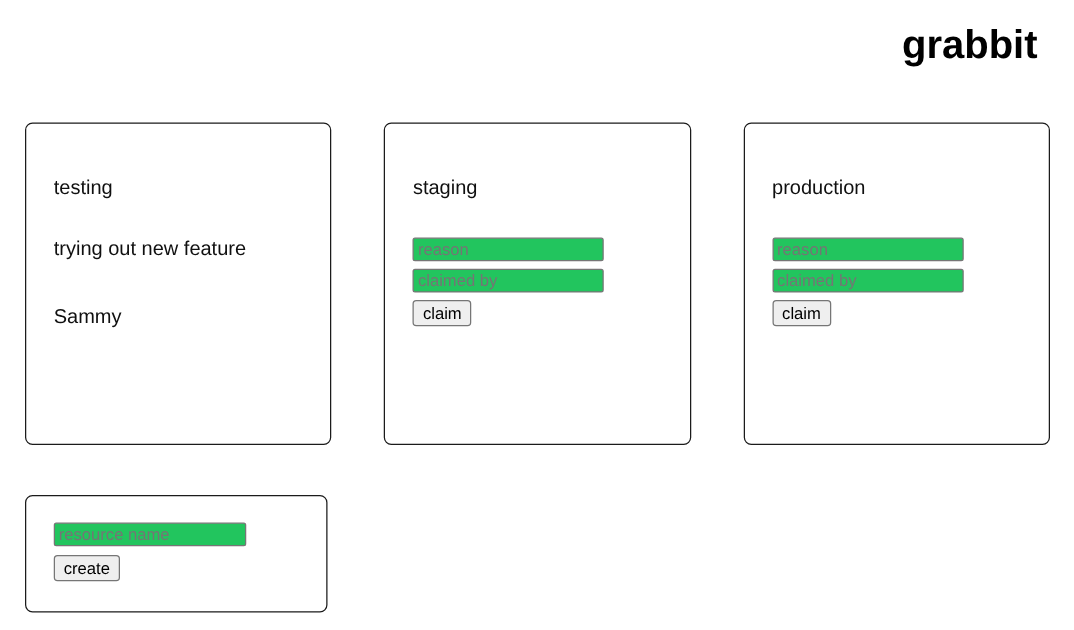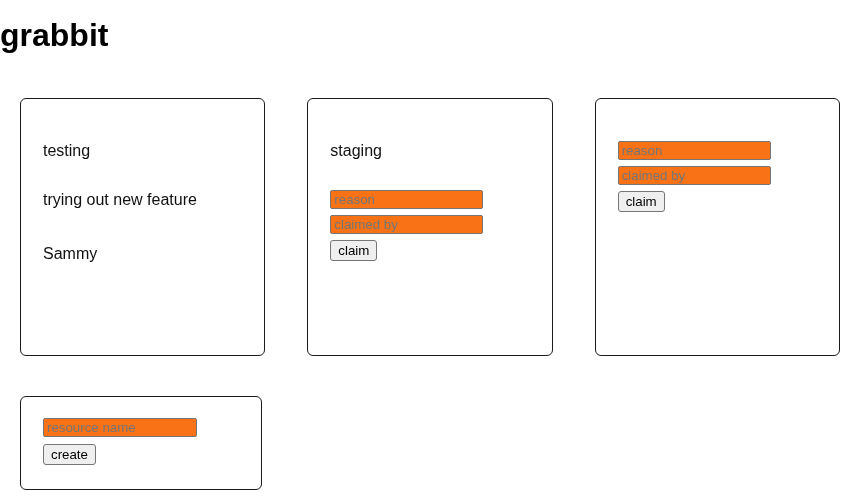--- a/index.html
+++ b/index.html
@@ -17,21 +17,21 @@
     overflow: hidden;
     position: relative;
   }
 
   .page-title {
     margin: 0;
     position: absolute;
     left: 0;
     top: 17px;
     width: 830px;
-    text-align: left;
+    text-align: right;
     font-size: 32px;
     font-weight: bold;
     line-height: 37px;
     letter-spacing: 0px;
   }
 
   .board {
     position: absolute;
     left: 20px;
     top: 98px;
@@ -79,21 +79,21 @@
     box-sizing: border-box;
     display: block;
     width: 153px;
     height: 19px;
     padding: 1px 3px;
     margin: 0 0 6px 0;
     font-family: "Liberation Sans", sans-serif;
     font-size: 13.3px;
     line-height: 15px;
     color: #000000;
-    background: #f97316;
+    background: #22c55e;
     border: 1px solid #767676;
     border-radius: 2px;
     outline: none;
   }
   .text-input::placeholder {
     color: #757575;
     opacity: 1;
   }
 
   .btn {
@@ -158,20 +158,21 @@
         <div class="field-stack">
           <input class="text-input" type="text" placeholder="reason" style="">
           <input class="text-input" type="text" placeholder="claimed by" style="">
           <button class="btn" type="button">claim</button>
         </div>
       </div>
     </div>
 
     <div class="card">
       <div class="card-inner">
+        <div class="card-line heading">production</div>
         <div class="field-stack">
           <input class="text-input" type="text" placeholder="reason" style="">
           <input class="text-input" type="text" placeholder="claimed by" style="">
           <button class="btn" type="button">claim</button>
         </div>
       </div>
     </div>
 
   </div>
 

